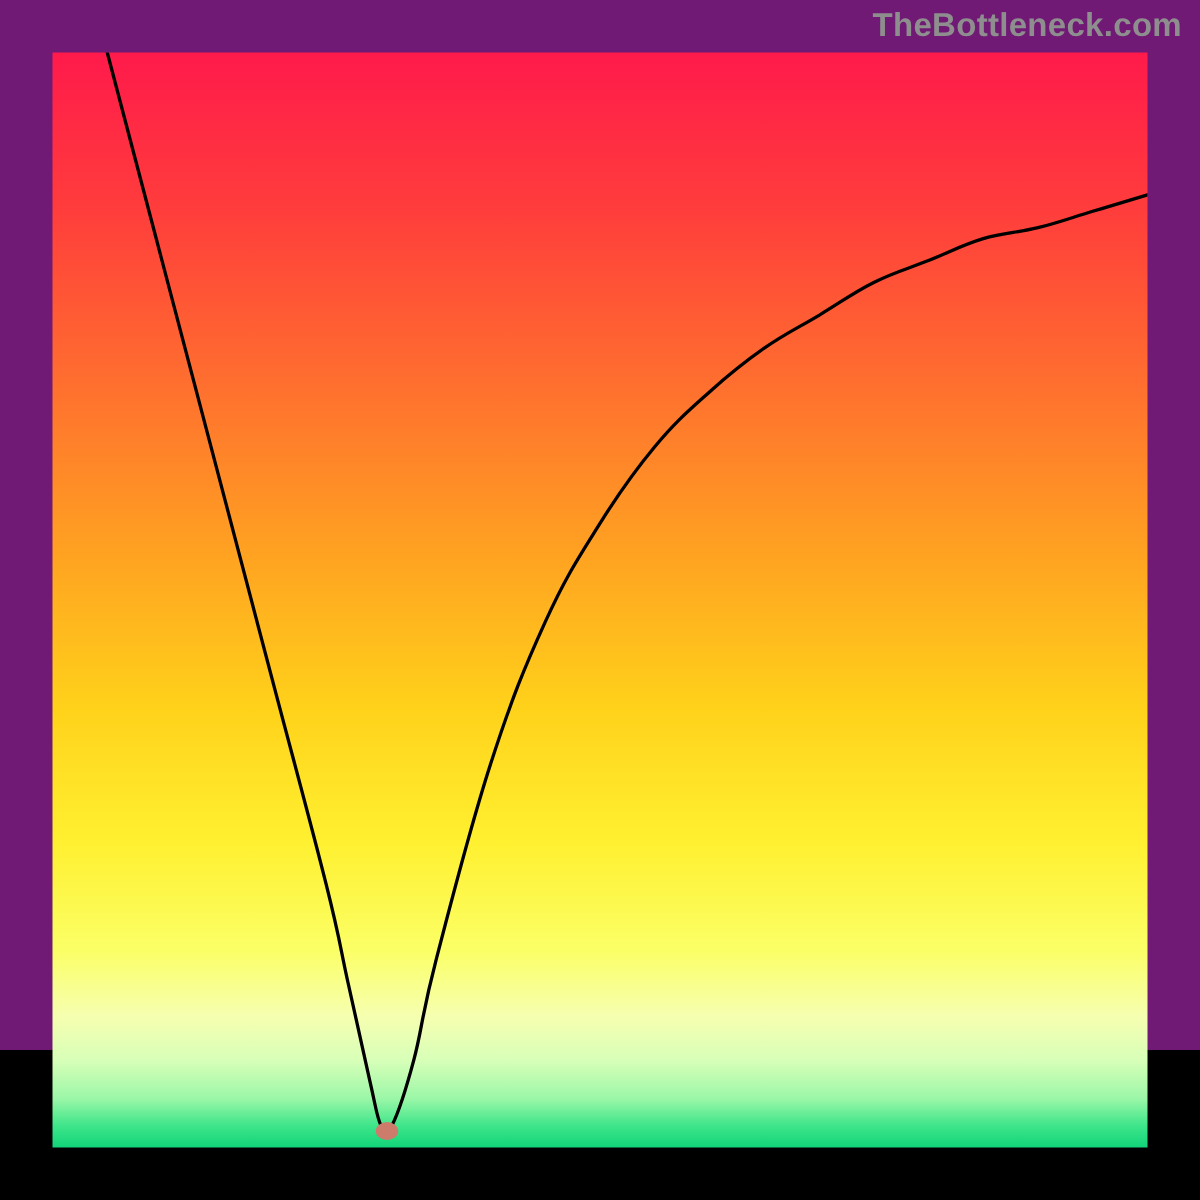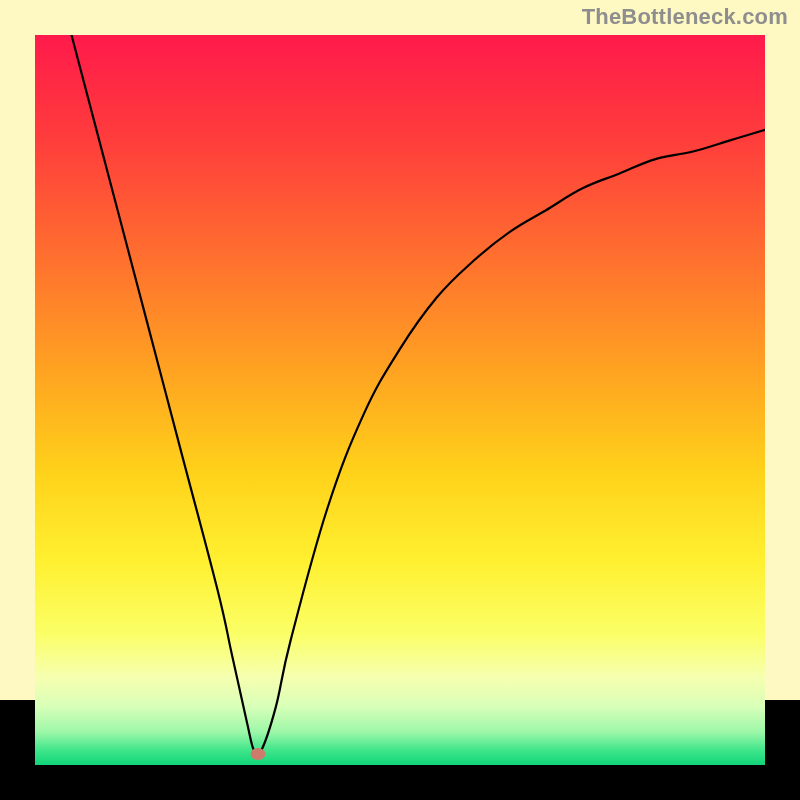--- a/index.html
+++ b/index.html
@@ -9,21 +9,21 @@
     height: 800px;
     background: #000;
     overflow: hidden;
   }
   .frame {
     position: absolute;
     left: 0;
     top: 0;
     width: 800px;
     height: 700px;
-    background: #fef9c3;
+    background: #701a75;
   }
   .plot {
     position: absolute;
     left: 35px;
     top: 35px;
     width: 730px;
     height: 730px;
     
   }
   svg.curve {

